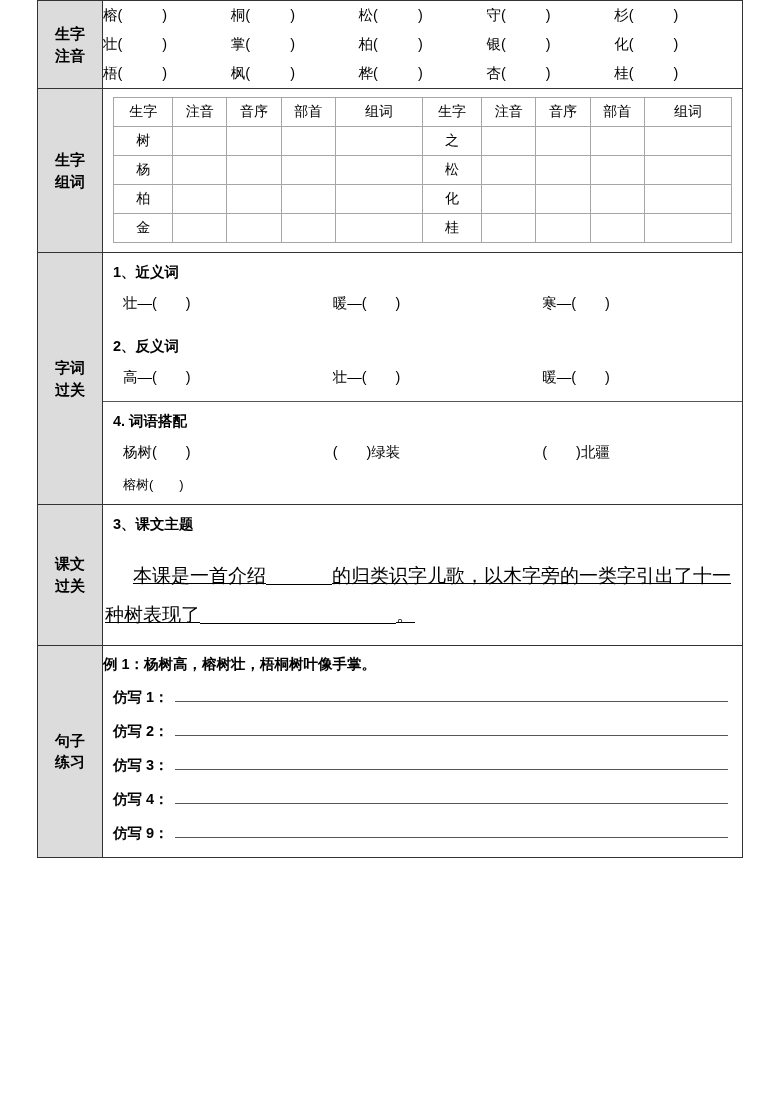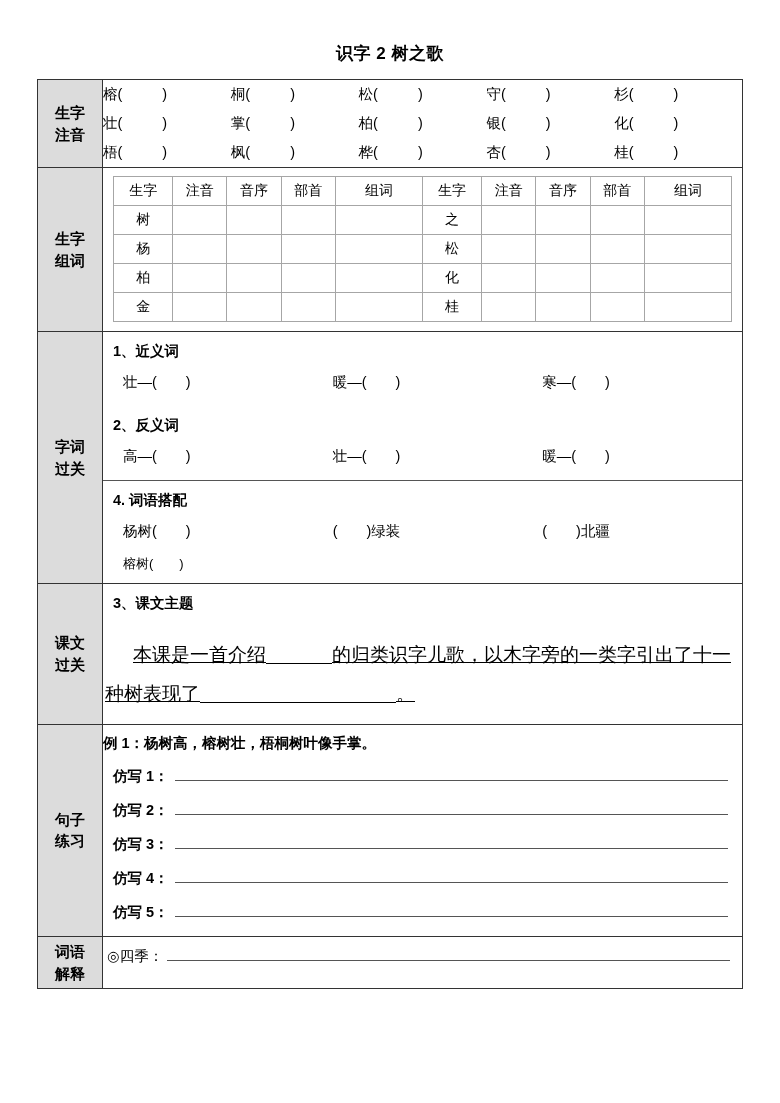--- a/index.html
+++ b/index.html
@@ -171,21 +171,20 @@
     height: 13px;
     margin-left: 4px;
     margin-right: 12px;
   }
 </style>
 </head>
 <body>
 
 <div class="page">
 
-  <div class="doc-title">识字 2  树之歌</div>
 
   <table class="sheet">
     <tbody>
 
       <tr>
         <td class="label">
           <span class="lbl-line">生字</span>
           <span class="lbl-line">注音</span>
         </td>
         <td class="content">
@@ -360,37 +359,23 @@
             </div>
             <div class="fang-row">
               <span class="fang-label">仿写 3：</span>
               <span class="fang-rule"></span>
             </div>
             <div class="fang-row">
               <span class="fang-label">仿写 4：</span>
               <span class="fang-rule"></span>
             </div>
             <div class="fang-row" style="margin-bottom:6px;">
-              <span class="fang-label">仿写 5：</span>
-              <span class="fang-rule"></span>
-            </div>
-          </div>
-        </td>
-      </tr>
-
-      <tr>
-        <td class="label">
-          <span class="lbl-line">词语</span>
-          <span class="lbl-line">解释</span>
-        </td>
-        <td class="content">
-          <div class="def-wrap">
-            <div class="def-row">
-              <span class="def-label">◎四季：</span>
-              <span class="def-rule"></span>
-            </div>
-          </div>
-        </td>
-      </tr>
+              <span class="fang-label">仿写 9：</span>
+              <span class="fang-rule"></span>
+            </div>
+          </div>
+        </td>
+      </tr>
+
 
     </tbody>
   </table>
 </div>
 
 </body></html>

